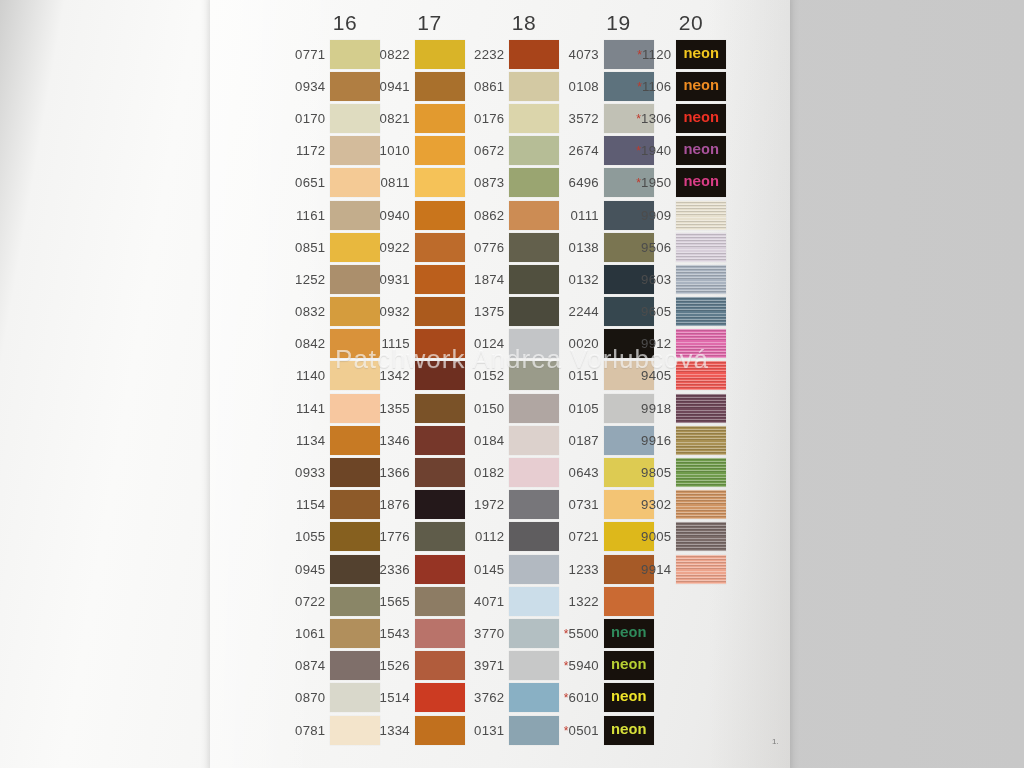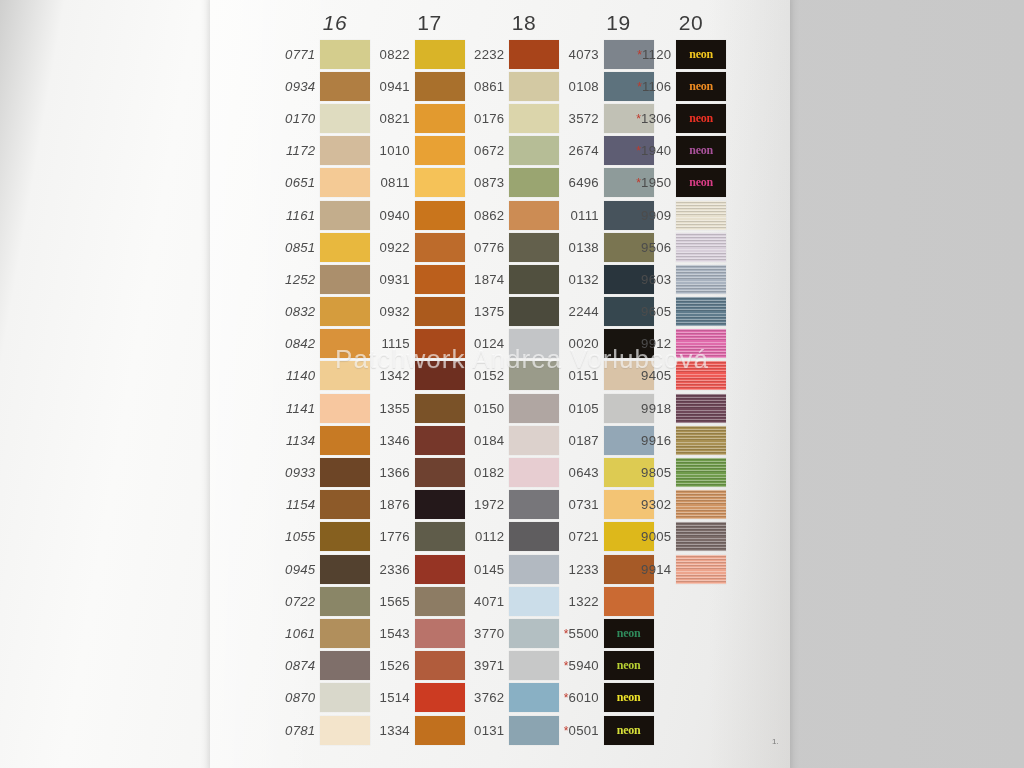--- a/index.html
+++ b/index.html
@@ -93,23 +93,23 @@
     height: 29px;
     margin-left: 2px;
     position: relative;
     box-shadow: 0 0 0 0.5px rgba(0,0,0,0.04);
   }
   .sw.neon {
     background: #17110c;
     display: flex; align-items: center; justify-content: center;
   }
   .sw.neon span {
-    font-family: Liberation Serif, serif;
+    font-family: Liberation Mono, monospace;
     font-weight: 700;
-    font-size: 12px;
+    font-size: 15px;
     letter-spacing: -0.2px;
   }
   
   .sw.striped::after {
     content: "";
     position: absolute; inset: 0;
     background: repeating-linear-gradient(
       0deg,
       rgba(255,255,255,0.34) 0px,
       rgba(255,255,255,0.34) 1px,
@@ -156,21 +156,21 @@
 <body>
 
 <div id="stage">
   <div id="backdrop"></div>
   <div id="leftpage"></div>
   <div id="leftspeck"></div>
 
   <div id="page"></div>
 
   <div id="grid">
-      <div class="col" style="left: 0px; font-style: italic;">
+      <div class="col" style="left: 10px;">
         <div class="colhead">16</div>
         <div class="rows">
           <div class="row">
             <div class="code"><span>0771</span></div>
             <div class="sw" style="background: rgb(212, 205, 141);"></div>
           </div>
           <div class="row">
             <div class="code"><span>0934</span></div>
             <div class="sw" style="background: rgb(176, 126, 66);"></div>
           </div>

